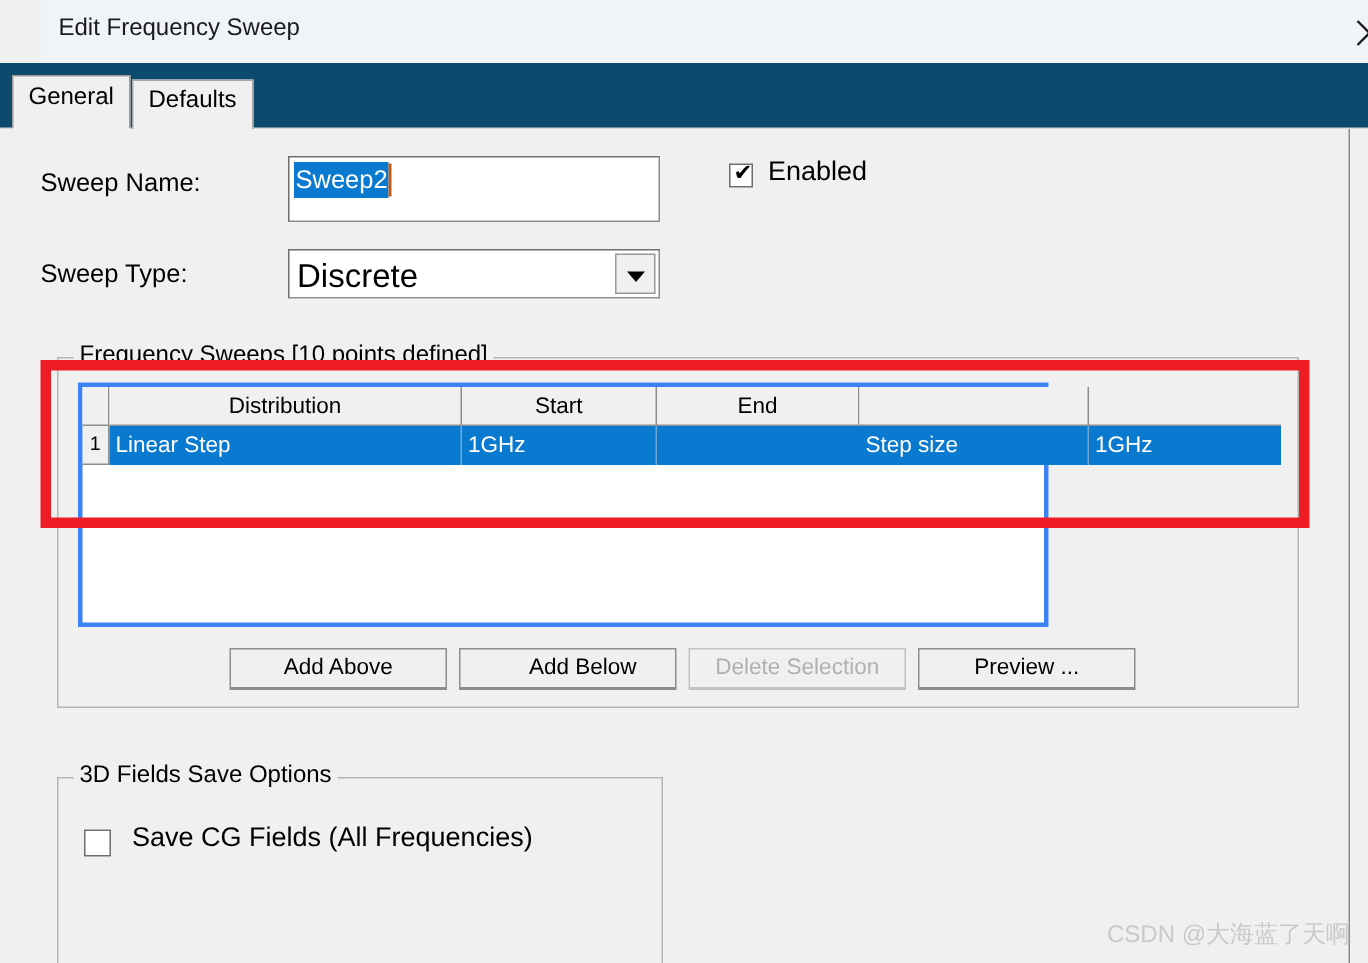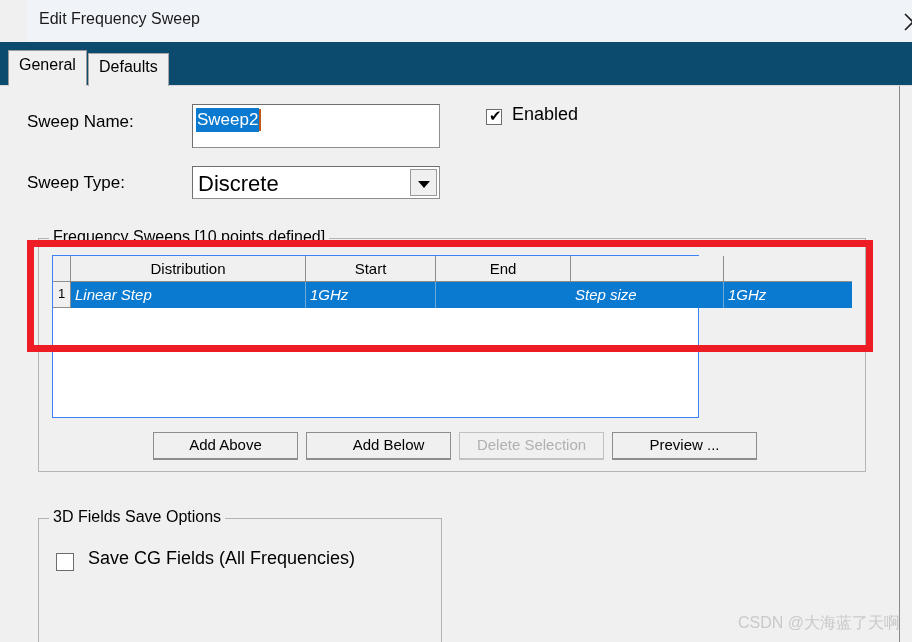--- a/index.html
+++ b/index.html
@@ -213,21 +213,21 @@
     white-space: nowrap;
   }
 
   
   .tablewrap {
     position: absolute;
     left: 52px; top: 255px;
     width: 647px; height: 163px;
     box-sizing: border-box;
     background: #ffffff;
-    border: 1px solid #3b82f6;
+    border: 3px solid #3b82f6;
   }
   .thead {
     position: absolute;
     left: 0; top: 0;
     width: 799px; height: 26px;
   }
   .th {
     position: absolute;
     top: 0; height: 26px;
     box-sizing: border-box;
@@ -265,21 +265,20 @@
     top: 0; height: 26px;
     box-sizing: border-box;
     border-right: 1px solid #6fa9d8;
     color: #ffffff;
     font-size: 15px;
     line-height: 25px;
     padding-left: 4px;
     overflow: hidden;
     white-space: nowrap;
     cursor: default;
-    font-style: italic;
   }
 
   
   .btn {
     position: absolute;
     top: 432px;
     height: 28px;
     box-sizing: border-box;
     background: #f0f0f0;
     border: 1px solid #8d8d8d;

